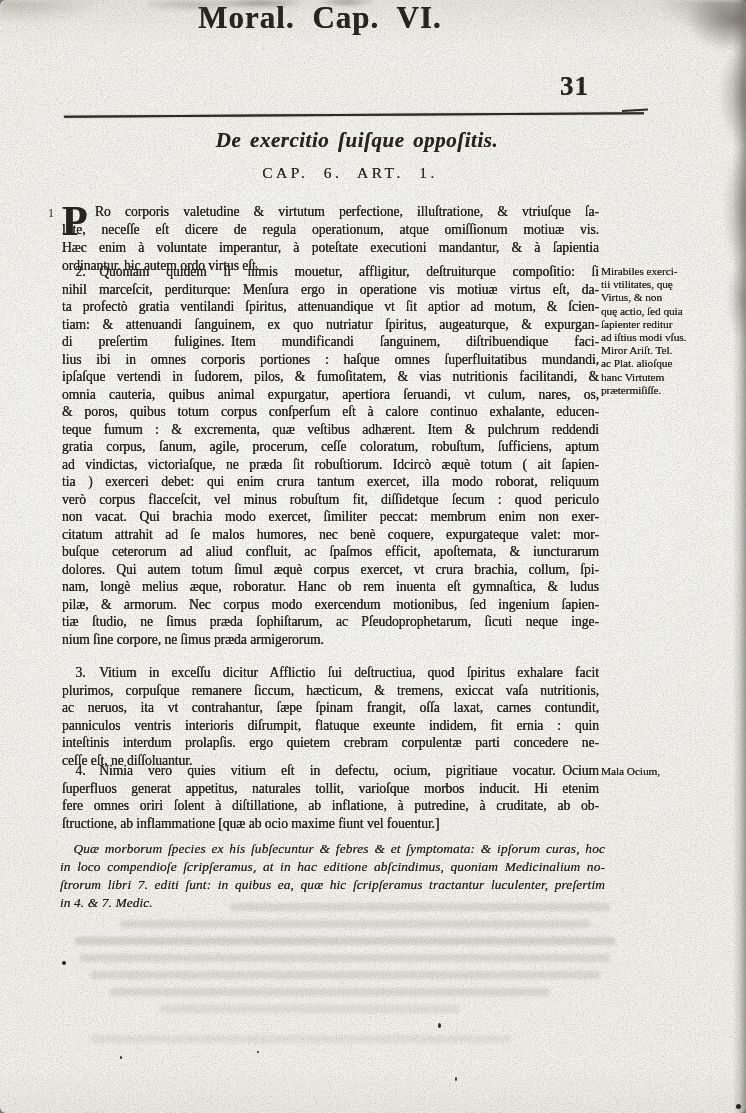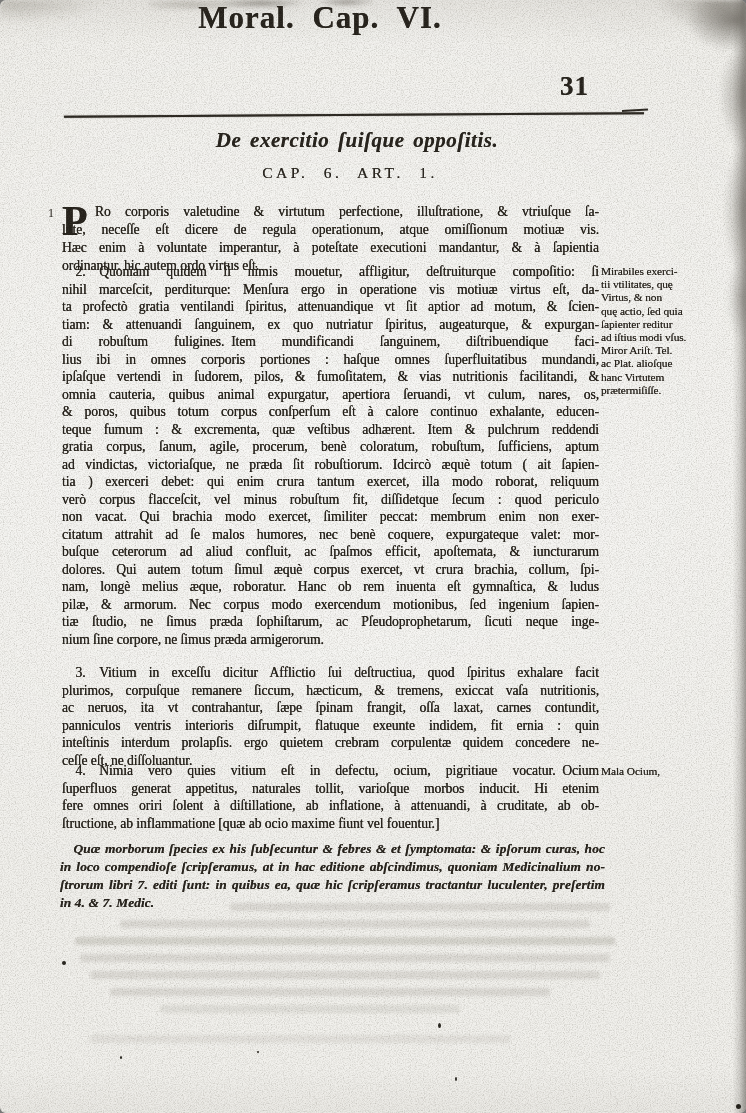--- a/index.html
+++ b/index.html
@@ -75,21 +75,21 @@
   .tline{white-space:normal;}
   .tline.just{text-align:justify; text-align-last:justify;}
   .para-1{top:203px; line-height:18px;}
   .para-1 .tline:nth-child(-n+2){padding-left:33px;}
   .para-2{top:263px;font-family:Liberation Serif, serif;}
   .para-3{top:664px;}
   .para-4{top:762px;}
   .closing-note{
     left:60px; top:840px; width:545px;
     font-size:13.4px; line-height:18px;
-    font-style:italic; font-weight:bold;
+    font-style:italic; font-weight:normal;
     letter-spacing:.1px;
     text-shadow:0 0 .5px rgba(35,30,22,.8);
   }
   .dropcap{
     position:absolute; left:0; top:1px;
     font-size:42px; line-height:34px;
     font-weight:bold;
     text-shadow:0 0 .6px rgba(30,25,18,.8);
   }
   .para-marker{
@@ -164,53 +164,53 @@
       <div class="tline just">lute, neceſſe eſt dicere de regula operationum, atque omiſſionum motiuæ vis.</div>
       <div class="tline just">Hæc enim à voluntate imperantur, à poteſtate executioni mandantur, &amp; à ſapientia</div>
       <div class="tline">ordinantur. hic autem ordo virtus eſt.</div>
     </div>
 
   <div class="abs para para-2">
       <div class="tline just"> 2.  Quoniam quidem ſi nimis mouetur, affligitur, deſtruiturque compoſitio: ſi</div>
       <div class="tline just">nihil marceſcit, perditurque: Menſura ergo in operatione vis motiuæ virtus eſt, da-</div>
       <div class="tline just">ta profectò gratia ventilandi ſpiritus, attenuandique vt ſit aptior ad motum, &amp; ſcien-</div>
       <div class="tline just">tiam: &amp; attenuandi ſanguinem, ex quo nutriatur ſpiritus, augeaturque, &amp; expurgan-</div>
-      <div class="tline just">di robuſtum fuligines. Item mundificandi ſanguinem, diſtribuendique faci-</div>
+      <div class="tline just">di preſertim fuligines. Item mundificandi ſanguinem, diſtribuendique faci-</div>
       <div class="tline just">lius ibi in omnes corporis portiones : haſque omnes ſuperfluitatibus mundandi,</div>
       <div class="tline just">ipſaſque vertendi in ſudorem, pilos, &amp; fumoſitatem, &amp; vias nutritionis facilitandi, &amp;</div>
       <div class="tline just">omnia cauteria, quibus animal expurgatur, apertiora ſeruandi, vt culum, nares, os,</div>
       <div class="tline just">&amp; poros, quibus totum corpus conſperſum eſt à calore continuo exhalante, educen-</div>
       <div class="tline just">teque fumum : &amp; excrementa, quæ veſtibus adhærent. Item &amp; pulchrum reddendi</div>
-      <div class="tline just">gratia corpus, ſanum, agile, procerum, benè coloratum, robuſtum, ſufficiens, aptum</div>
+      <div class="tline just">gratia corpus, ſanum, agile, procerum, ceſſe coloratum, robuſtum, ſufficiens, aptum</div>
       <div class="tline just">ad vindictas, victoriaſque, ne præda ſit robuſtiorum. Idcircò æquè totum ( ait ſapien-</div>
       <div class="tline just">tia ) exerceri debet: qui enim crura tantum exercet, illa modo roborat, reliquum</div>
       <div class="tline just">verò corpus flacceſcit, vel minus robuſtum fit, diſſidetque ſecum : quod periculo</div>
       <div class="tline just">non vacat. Qui brachia modo exercet, ſimiliter peccat: membrum enim non exer-</div>
       <div class="tline just">citatum attrahit ad ſe malos humores, nec benè coquere, expurgateque valet: mor-</div>
       <div class="tline just">buſque ceterorum ad aliud confluit, ac ſpaſmos efficit, apoſtemata, &amp; iuncturarum</div>
       <div class="tline just">dolores. Qui autem totum ſimul æquè corpus exercet, vt crura brachia, collum, ſpi-</div>
       <div class="tline just">nam, longè melius æque, roboratur. Hanc ob rem inuenta eſt gymnaſtica, &amp; ludus</div>
       <div class="tline just">pilæ, &amp; armorum. Nec corpus modo exercendum motionibus, ſed ingenium ſapien-</div>
       <div class="tline just">tiæ ſtudio, ne ſimus præda ſophiſtarum, ac Pſeudoprophetarum, ſicuti neque inge-</div>
       <div class="tline">nium ſine corpore, ne ſimus præda armigerorum.</div>
     </div>
 
   <div class="abs para para-3">
       <div class="tline just"> 3.  Vitium in exceſſu dicitur Afflictio ſui deſtructiua, quod ſpiritus exhalare facit</div>
       <div class="tline just">plurimos, corpuſque remanere ſiccum, hæcticum, &amp; tremens, exiccat vaſa nutritionis,</div>
       <div class="tline just">ac neruos, ita vt contrahantur, ſæpe ſpinam frangit, oſſa laxat, carnes contundit,</div>
       <div class="tline just">panniculos ventris interioris diſrumpit, flatuque exeunte indidem, fit ernia : quin</div>
-      <div class="tline just">inteſtinis interdum prolapſis. ergo quietem crebram corpulentæ quidem concedere ne-</div>
+      <div class="tline just">inteſtinis interdum prolapſis. ergo quietem crebram corpulentæ parti concedere ne-</div>
       <div class="tline">ceſſe eſt, ne diſſoluantur.</div>
     </div>
 
   <div class="abs para para-4">
       <div class="tline just"> 4.  Nimia vero quies vitium eſt in defectu, ocium, pigritiaue vocatur. Ocium</div>
       <div class="tline just">ſuperfluos generat appetitus, naturales tollit, varioſque morbos inducit. Hi etenim</div>
-      <div class="tline just">fere omnes oriri ſolent à diſtillatione, ab inflatione, à attenuandi, à cruditate, ab ob-</div>
+      <div class="tline just">fere omnes oriri ſolent à diſtillatione, ab inflatione, à putredine, à cruditate, ab ob-</div>
       <div class="tline">ſtructione, ab inflammatione [quæ ab ocio maxime fiunt vel fouentur.]</div>
     </div>
 
   <div class="abs closing-note">
       <div class="tline just"> Quæ morborum ſpecies ex his ſubſecuntur &amp; febres &amp; et ſymptomata: &amp; ipſorum curas, hoc</div>
       <div class="tline just">in loco compendioſe ſcripſeramus, at in hac editione abſcindimus, quoniam Medicinalium no-</div>
       <div class="tline just">ſtrorum libri 7. editi ſunt: in quibus ea, quæ hic ſcripſeramus tractantur luculenter, preſertim</div>
       <div class="tline">in 4. &amp; 7. Medic.</div>
     </div>
 

